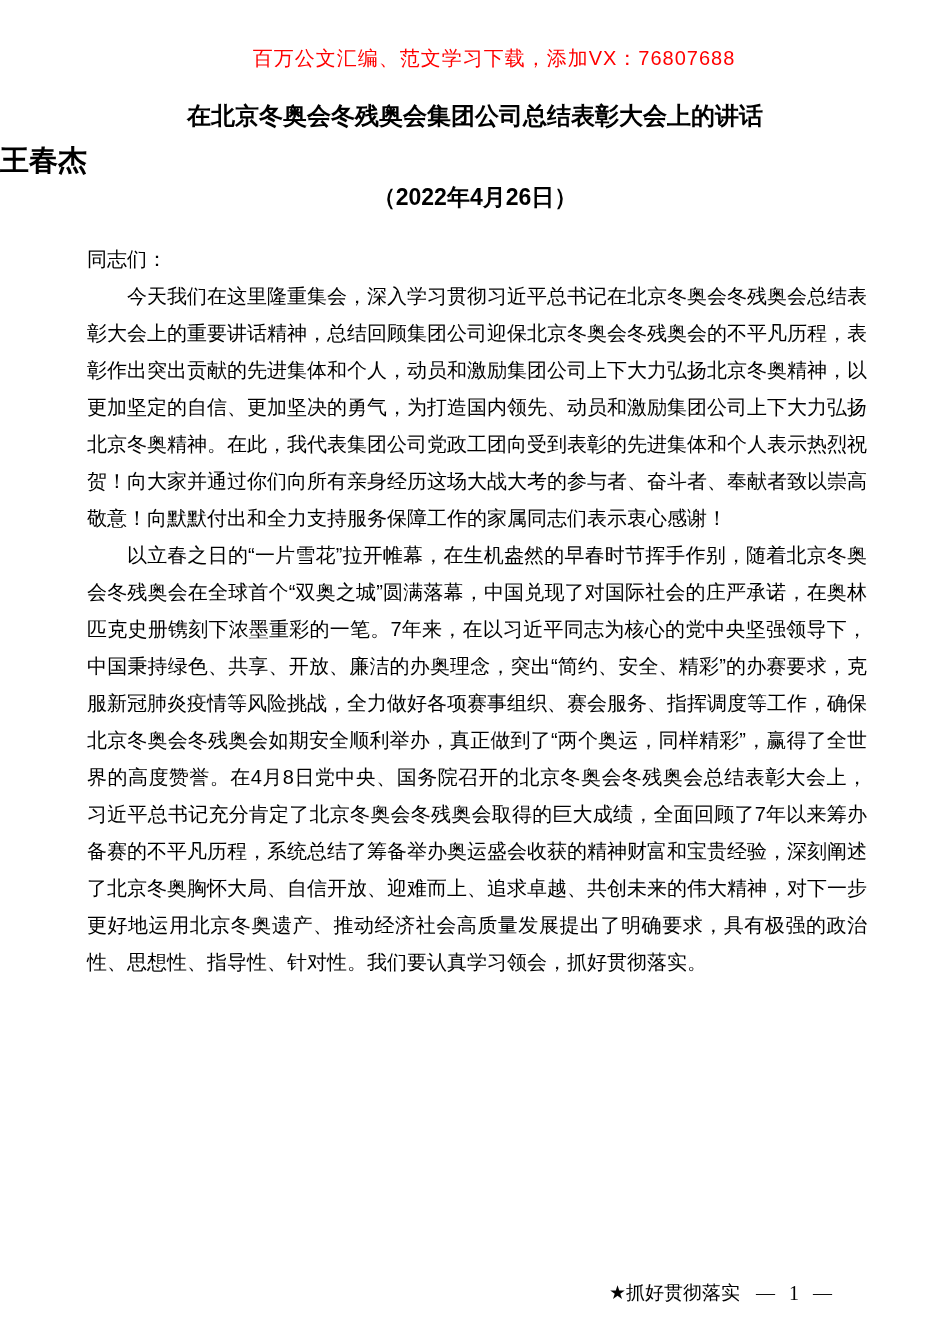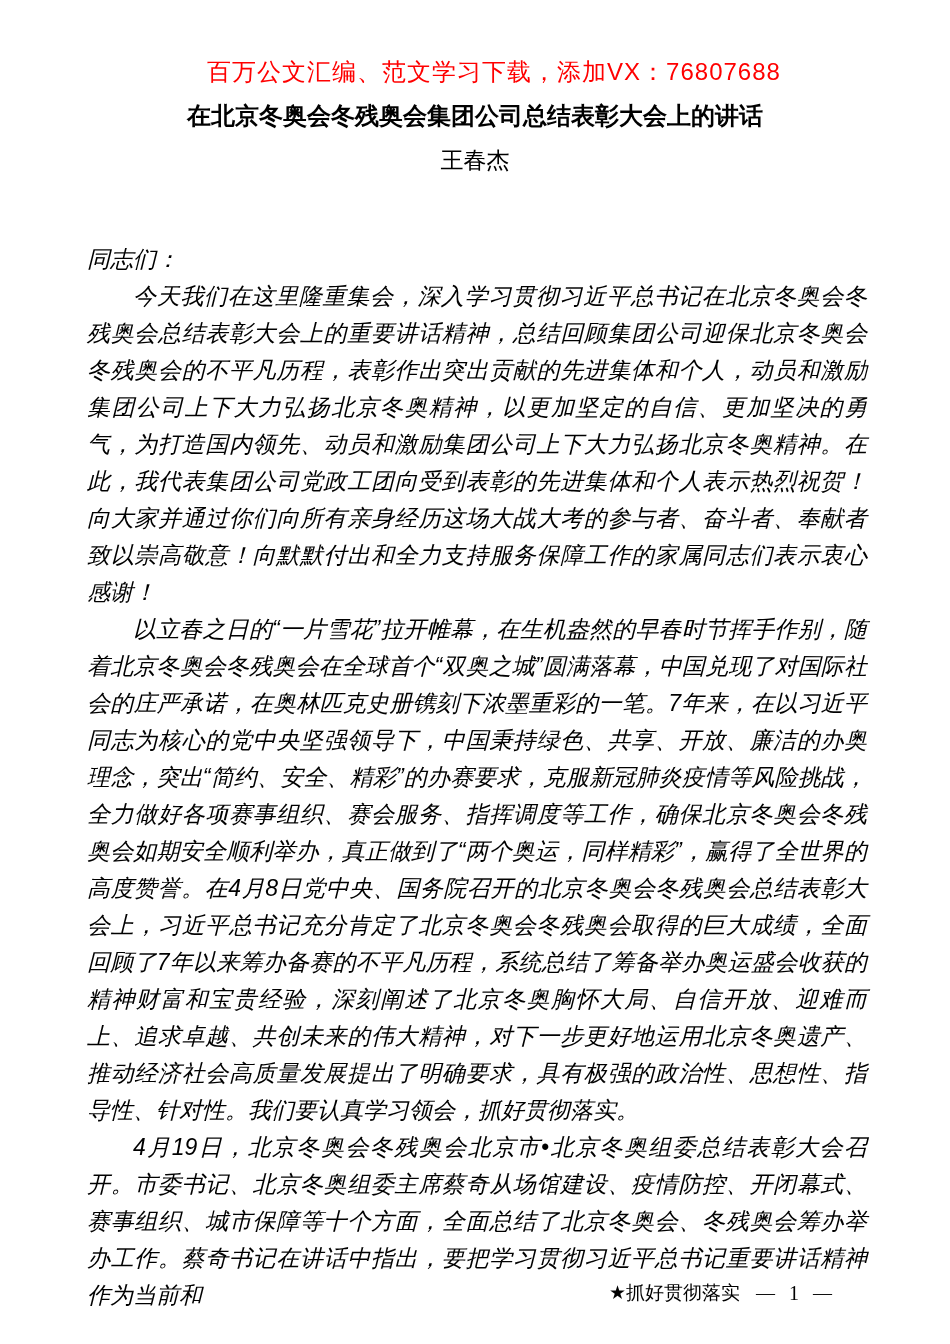--- a/index.html
+++ b/index.html
@@ -10,70 +10,68 @@
   }
   .page {
     position: relative;
     width: 950px;
     height: 1344px;
     background: #ffffff;
     overflow: hidden;
   }
   .watermark {
     position: absolute;
-    top: 60px;
+    top: 46px;
     left: 0;
     width: 100%;
     text-align: center;
-    font-size: 24px;
+    font-size: 20px;
     line-height: 24px;
     letter-spacing: 1px;
     padding-left: 38px;
   }
   .doc-title {
     position: absolute;
     top: 101px;
     left: 0;
     width: 100%;
     text-align: center;
     font-size: 24px;
     font-weight: 700;
     line-height: 30px;
   }
   .doc-speaker {
     position: absolute;
     top: 145px;
     left: 0;
     width: 100%;
-    text-align: center;
-    font-size: 23px;
-    font-weight: 400;
+    font-size: 29px;
+    font-weight: 700;
     line-height: 30px;
   }
   .doc-date {
     position: absolute;
     top: 182px;
     left: 0;
     width: 100%;
     text-align: center;
     font-size: 23px;
     font-weight: 600;
     line-height: 30px;
   }
   .doc-body {
     position: absolute;
     top: 241px;
     left: 87px;
     width: 780px;
-    font-size: 23px;
+    font-size: 20px;
     line-height: 37px;
     text-align: justify;
     text-justify: inter-ideograph;
     letter-spacing: 0px;
-    font-style: italic;
   }
   .doc-body p.indent {
     text-indent: 2em;
   }
   .doc-footer {
     position: absolute;
     top: 1281px;
     left: 0;
     right: 0;
     display: flex;
@@ -106,26 +104,26 @@
 <body>
 
 <div class="page">
 
   <div class="watermark" style="color: rgb(255, 0, 0);">百万公文汇编、范文学习下载，添加VX：76807688</div>
 
   <div class="doc-title">在北京冬奥会冬残奥会集团公司总结表彰大会上的讲话</div>
 
   <div class="doc-speaker">王春杰</div>
 
+  <div class="doc-date">（2022年4月26日）</div>
 
   <div class="doc-body">
     <p>同志们：</p>
     <p class="indent">今天我们在这里隆重集会，深入学习贯彻习近平总书记在北京冬奥会冬残奥会总结表彰大会上的重要讲话精神，总结回顾集团公司迎保北京冬奥会冬残奥会的不平凡历程，表彰作出突出贡献的先进集体和个人，动员和激励集团公司上下大力弘扬北京冬奥精神，以更加坚定的自信、更加坚决的勇气，为打造国内领先、动员和激励集团公司上下大力弘扬北京冬奥精神。在此，我代表集团公司党政工团向受到表彰的先进集体和个人表示热烈祝贺！向大家并通过你们向所有亲身经历这场大战大考的参与者、奋斗者、奉献者致以崇高敬意！向默默付出和全力支持服务保障工作的家属同志们表示衷心感谢！</p>
     <p class="indent">以立春之日的“一片雪花”拉开帷幕，在生机盎然的早春时节挥手作别，随着北京冬奥会冬残奥会在全球首个“双奥之城”圆满落幕，中国兑现了对国际社会的庄严承诺，在奥林匹克史册镌刻下浓墨重彩的一笔。7年来，在以习近平同志为核心的党中央坚强领导下，中国秉持绿色、共享、开放、廉洁的办奥理念，突出“简约、安全、精彩”的办赛要求，克服新冠肺炎疫情等风险挑战，全力做好各项赛事组织、赛会服务、指挥调度等工作，确保北京冬奥会冬残奥会如期安全顺利举办，真正做到了“两个奥运，同样精彩”，赢得了全世界的高度赞誉。在4月8日党中央、国务院召开的北京冬奥会冬残奥会总结表彰大会上，习近平总书记充分肯定了北京冬奥会冬残奥会取得的巨大成绩，全面回顾了7年以来筹办备赛的不平凡历程，系统总结了筹备举办奥运盛会收获的精神财富和宝贵经验，深刻阐述了北京冬奥胸怀大局、自信开放、迎难而上、追求卓越、共创未来的伟大精神，对下一步更好地运用北京冬奥遗产、推动经济社会高质量发展提出了明确要求，具有极强的政治性、思想性、指导性、针对性。我们要认真学习领会，抓好贯彻落实。</p>
-    <p class="indent">4月19日，北京冬奥会冬残奥会北京市•北京冬奥组委总结表彰大会召开。市委书记、北京冬奥组委主席蔡奇从场馆建设、疫情防控、开闭幕式、赛事组织、城市保障等十个方面，全面总结了北京冬奥会、冬残奥会筹办举办工作。蔡奇书记在讲话中指出，要把学习贯彻习近平总书记重要讲话精神作为当前和</p>
   </div>
 
   <div class="doc-footer">
     <span class="footer-brand">
       <span>★</span>
       <span>抓好贯彻落实</span>
     </span>
     <span class="footer-page">
       <span class="dash">—</span>
       <span class="num">1</span>

